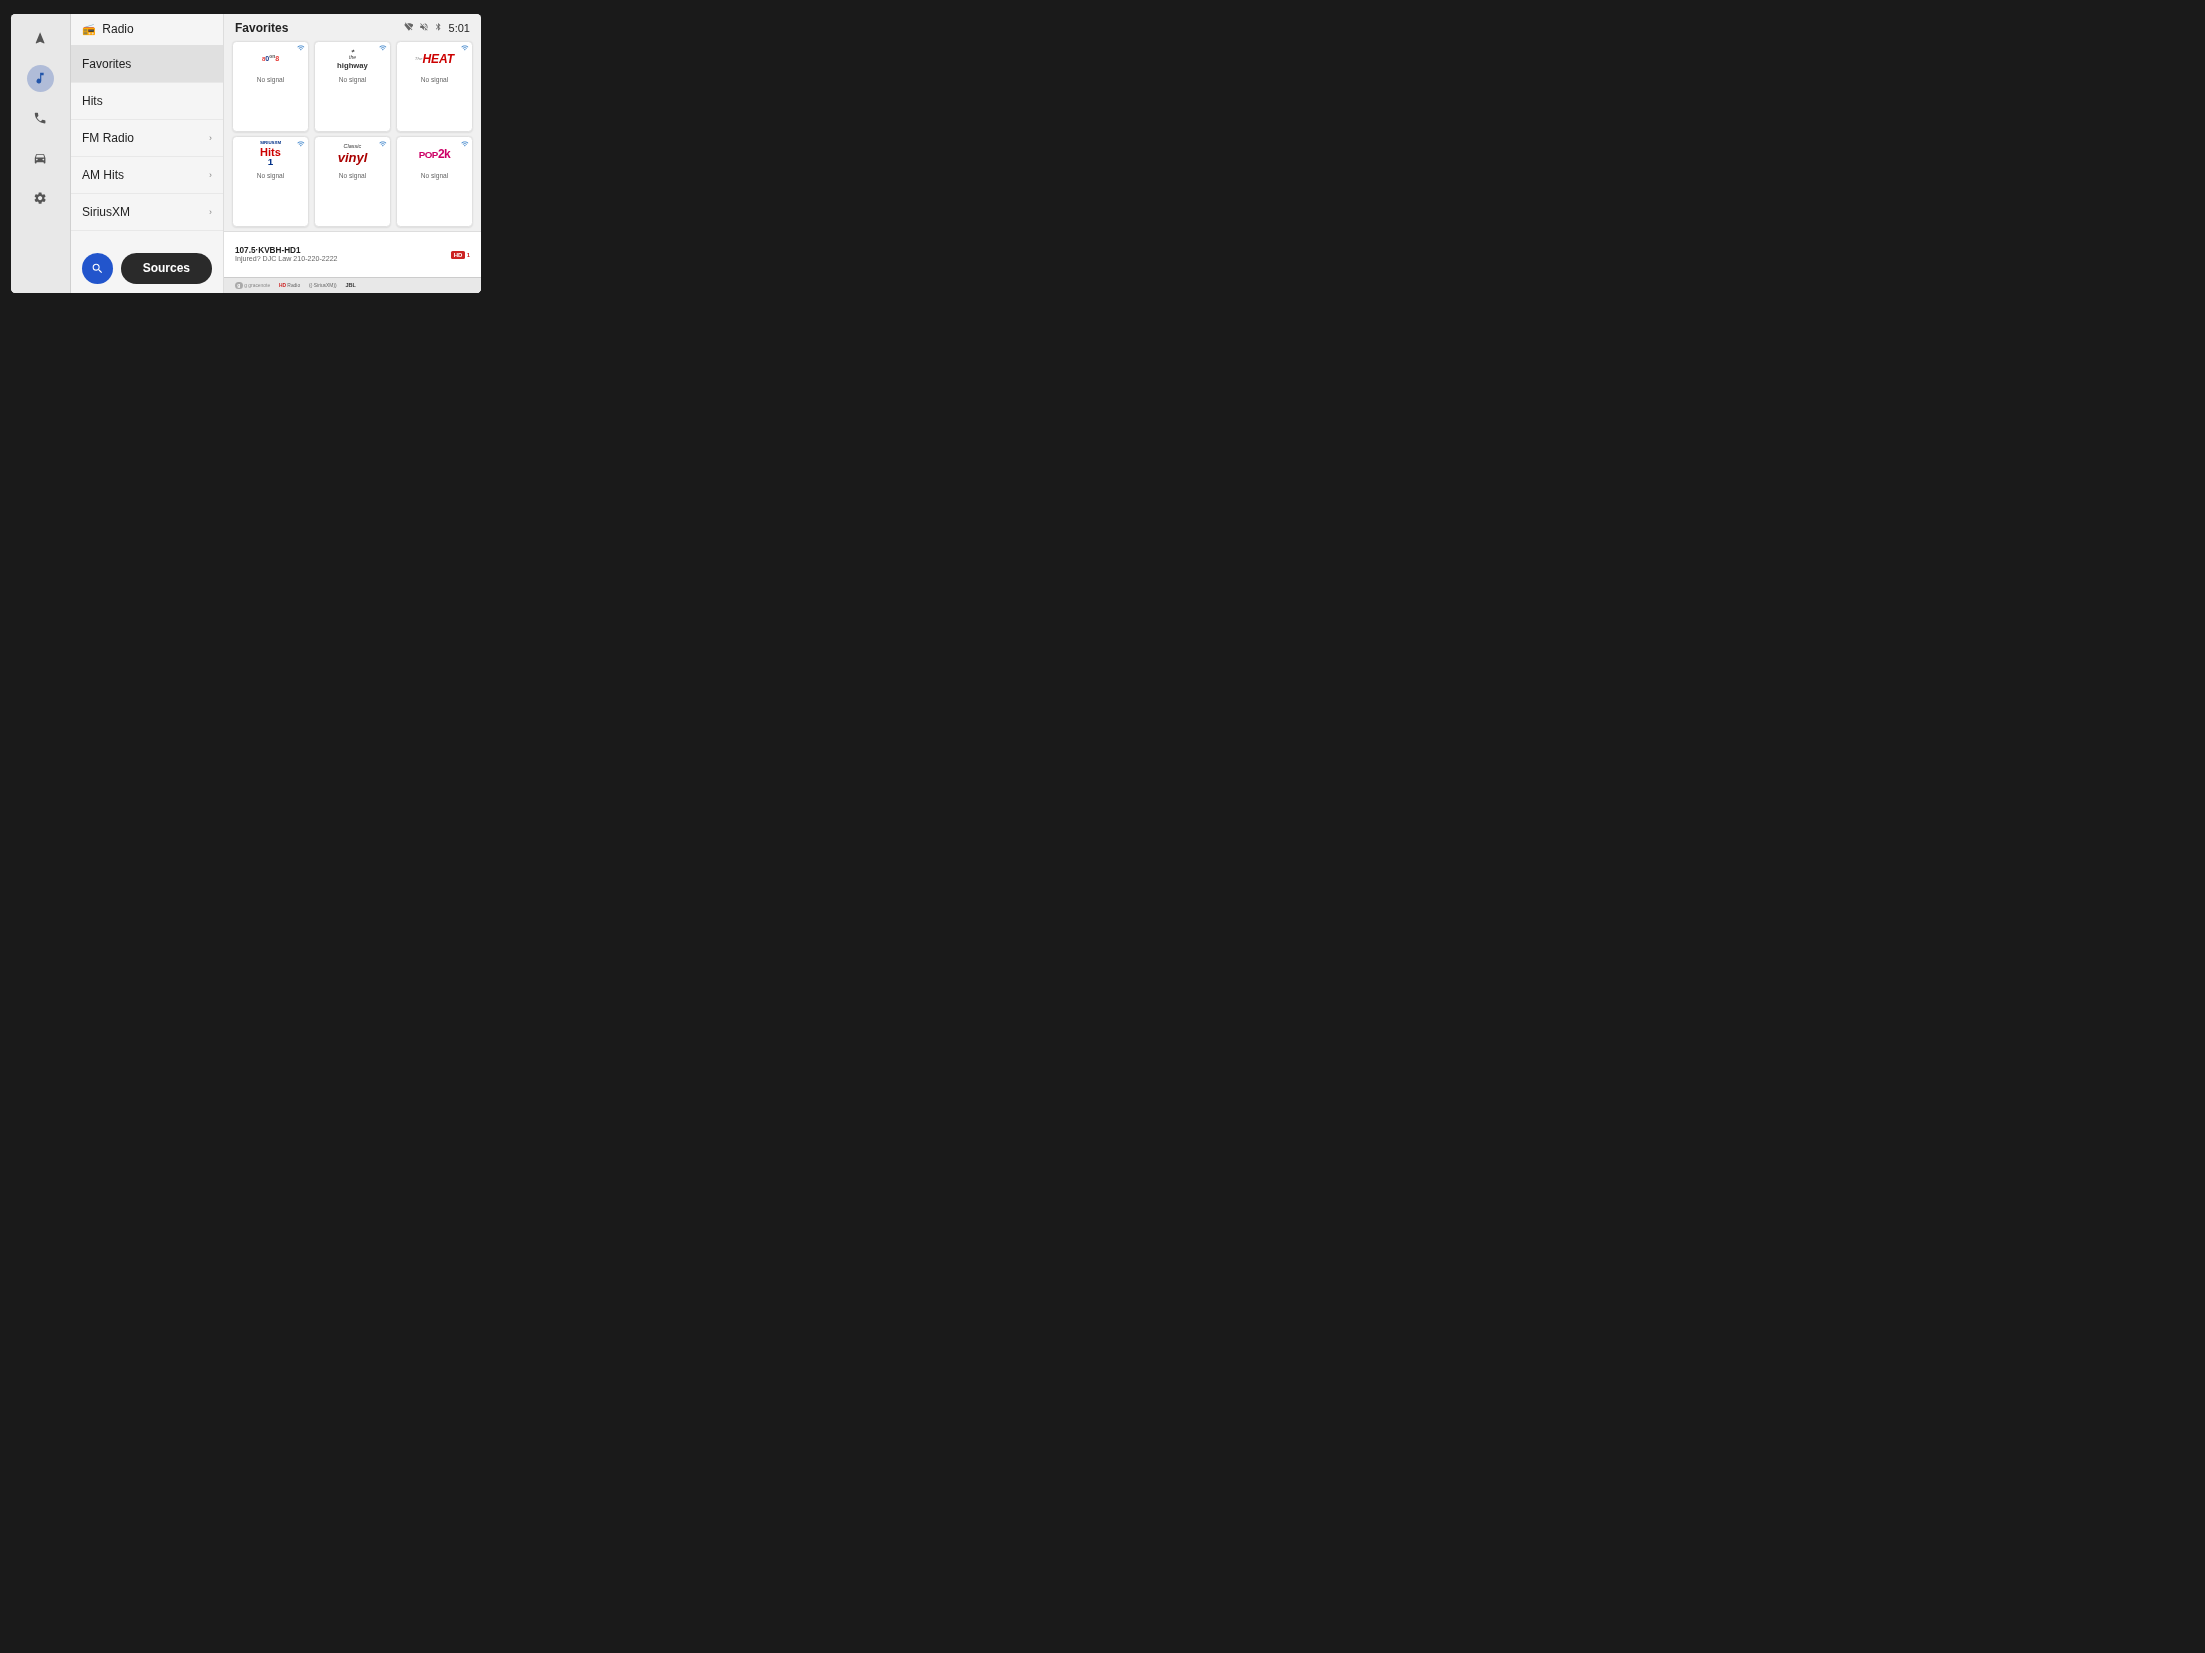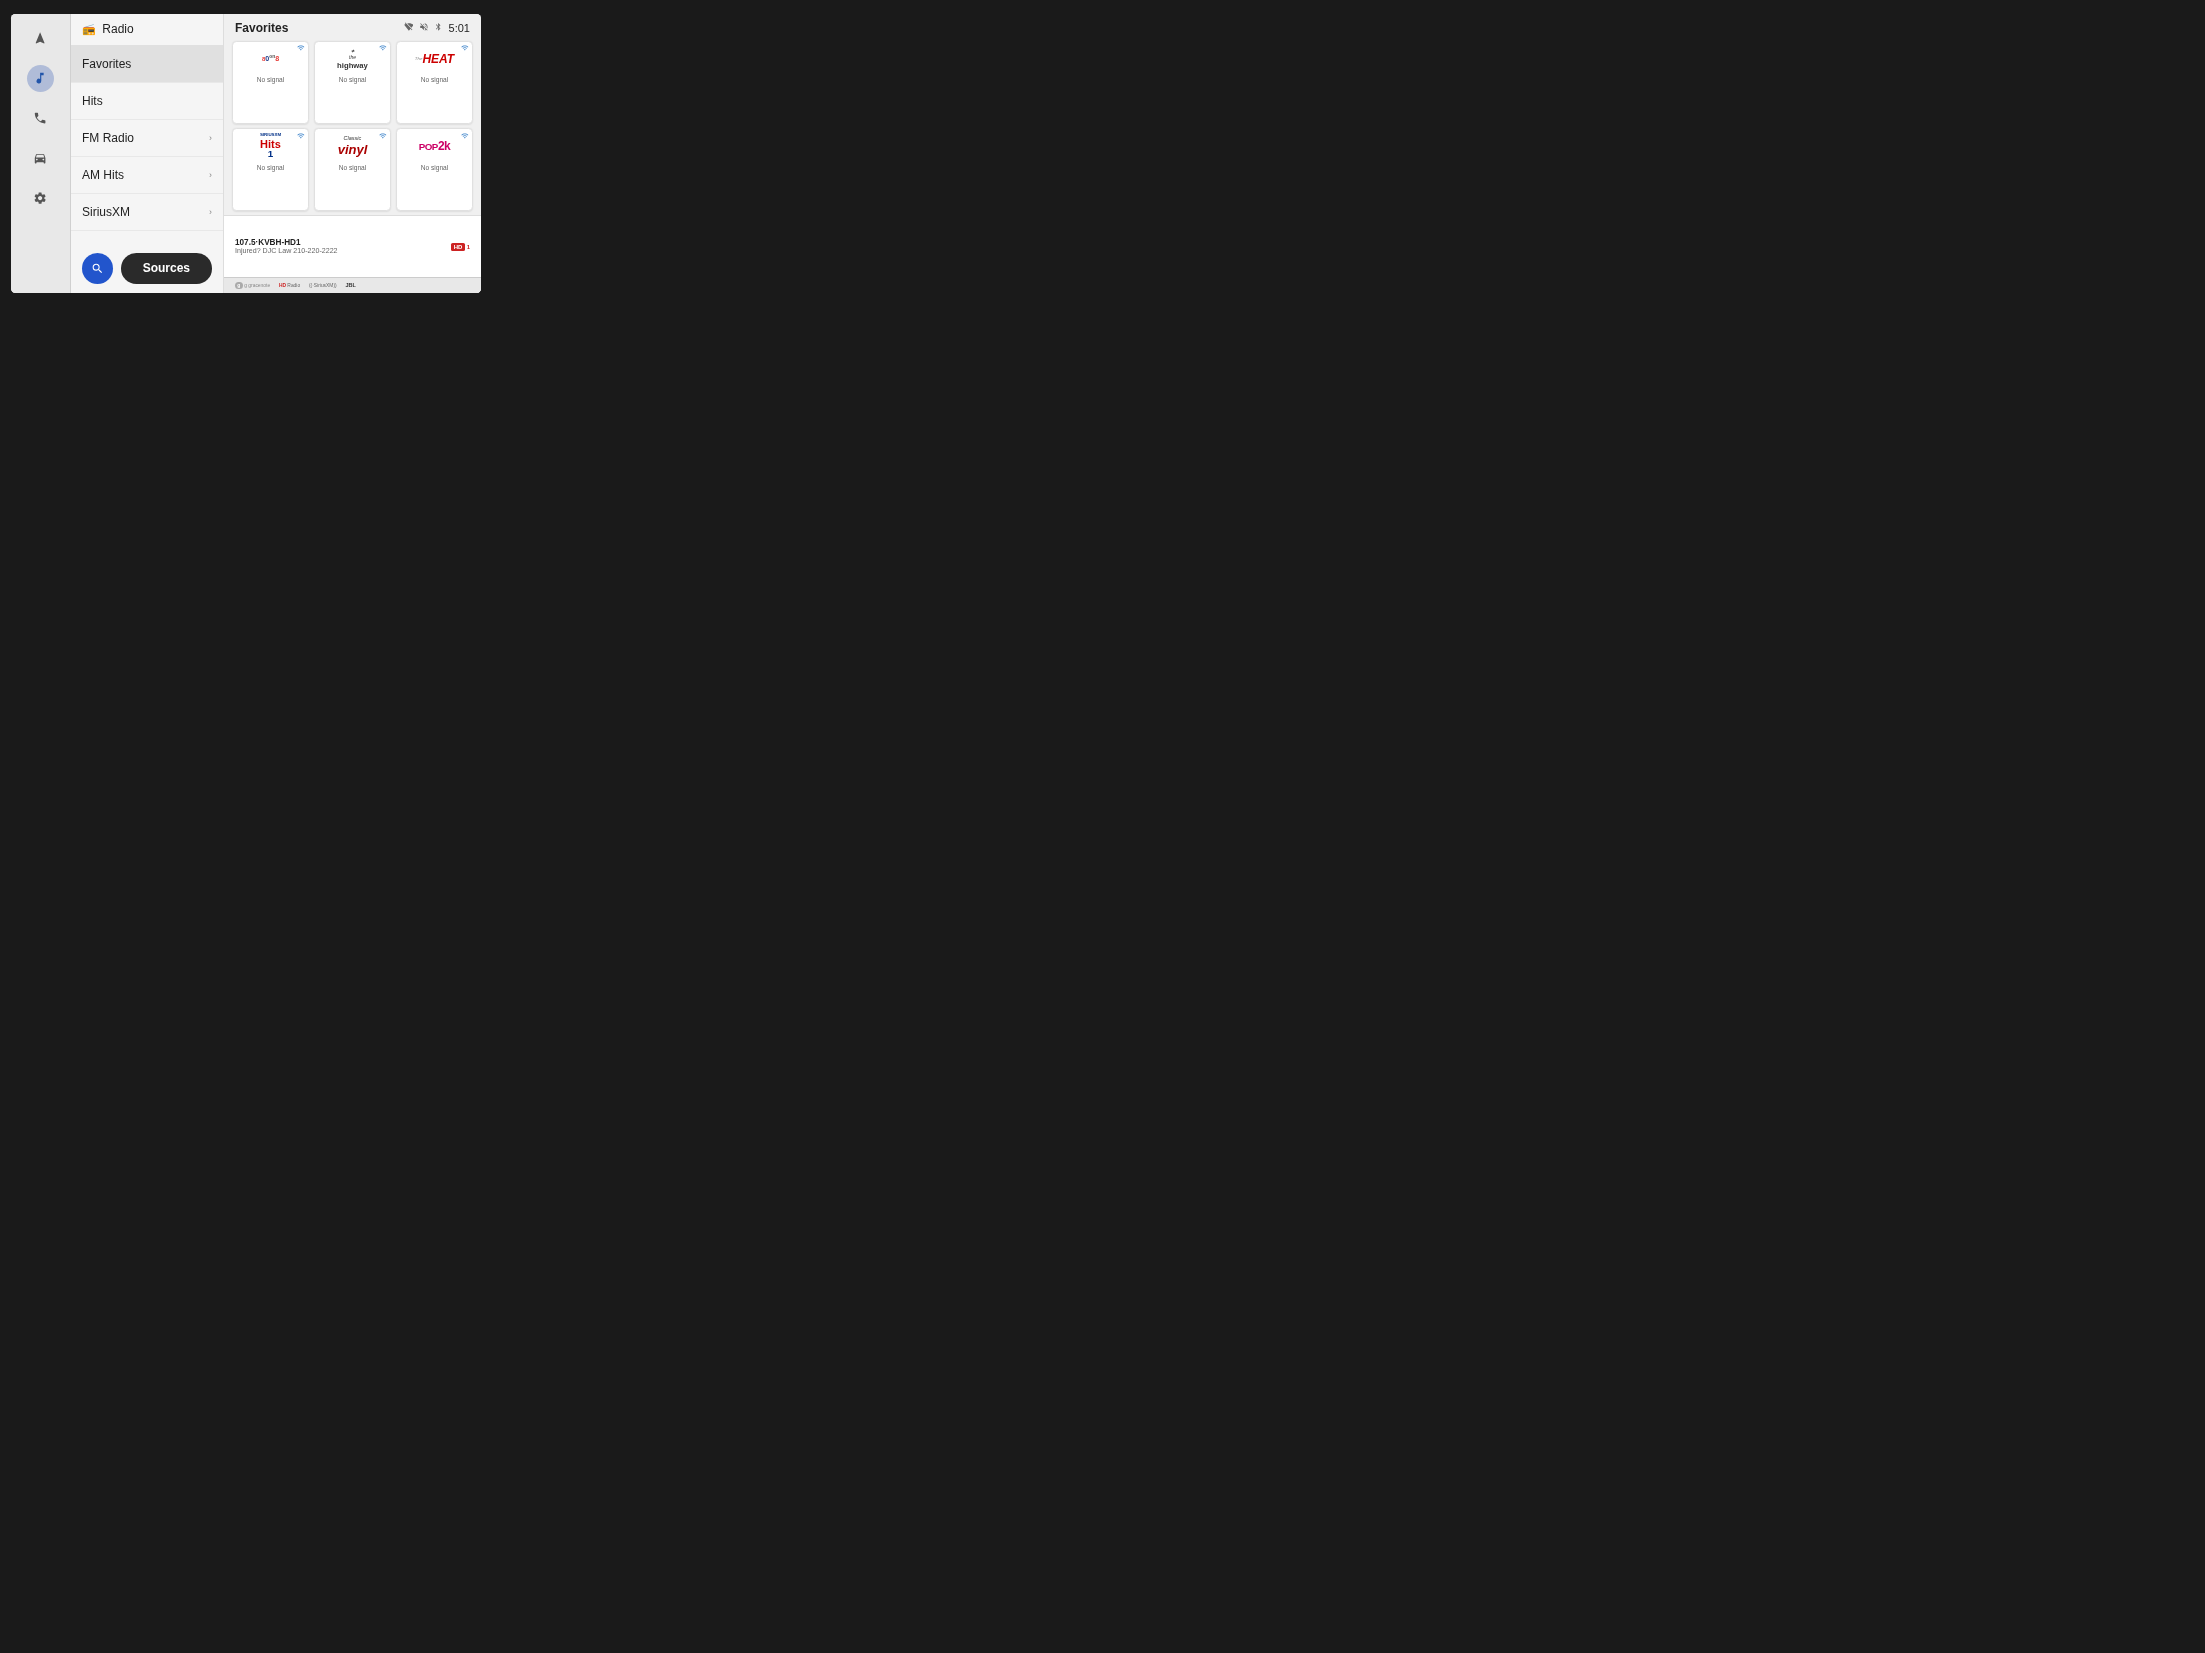--- a/index.html
+++ b/index.html
@@ -218,21 +218,21 @@
     }
 
     .fav-card-status {
       font-size: 6.6px;
       color: #666;
     }
 
     .now-playing-bar {
       background: white;
       border-top: 0.5px solid #ddd;
-      padding: 22px 11px;
+      padding: 14px 11px;
       display: flex;
       align-items: center;
       justify-content: space-between;
     }
 
     .now-playing-info {}
 
     .now-playing-station {
       font-size: 8.2px;
       font-weight: 600;

